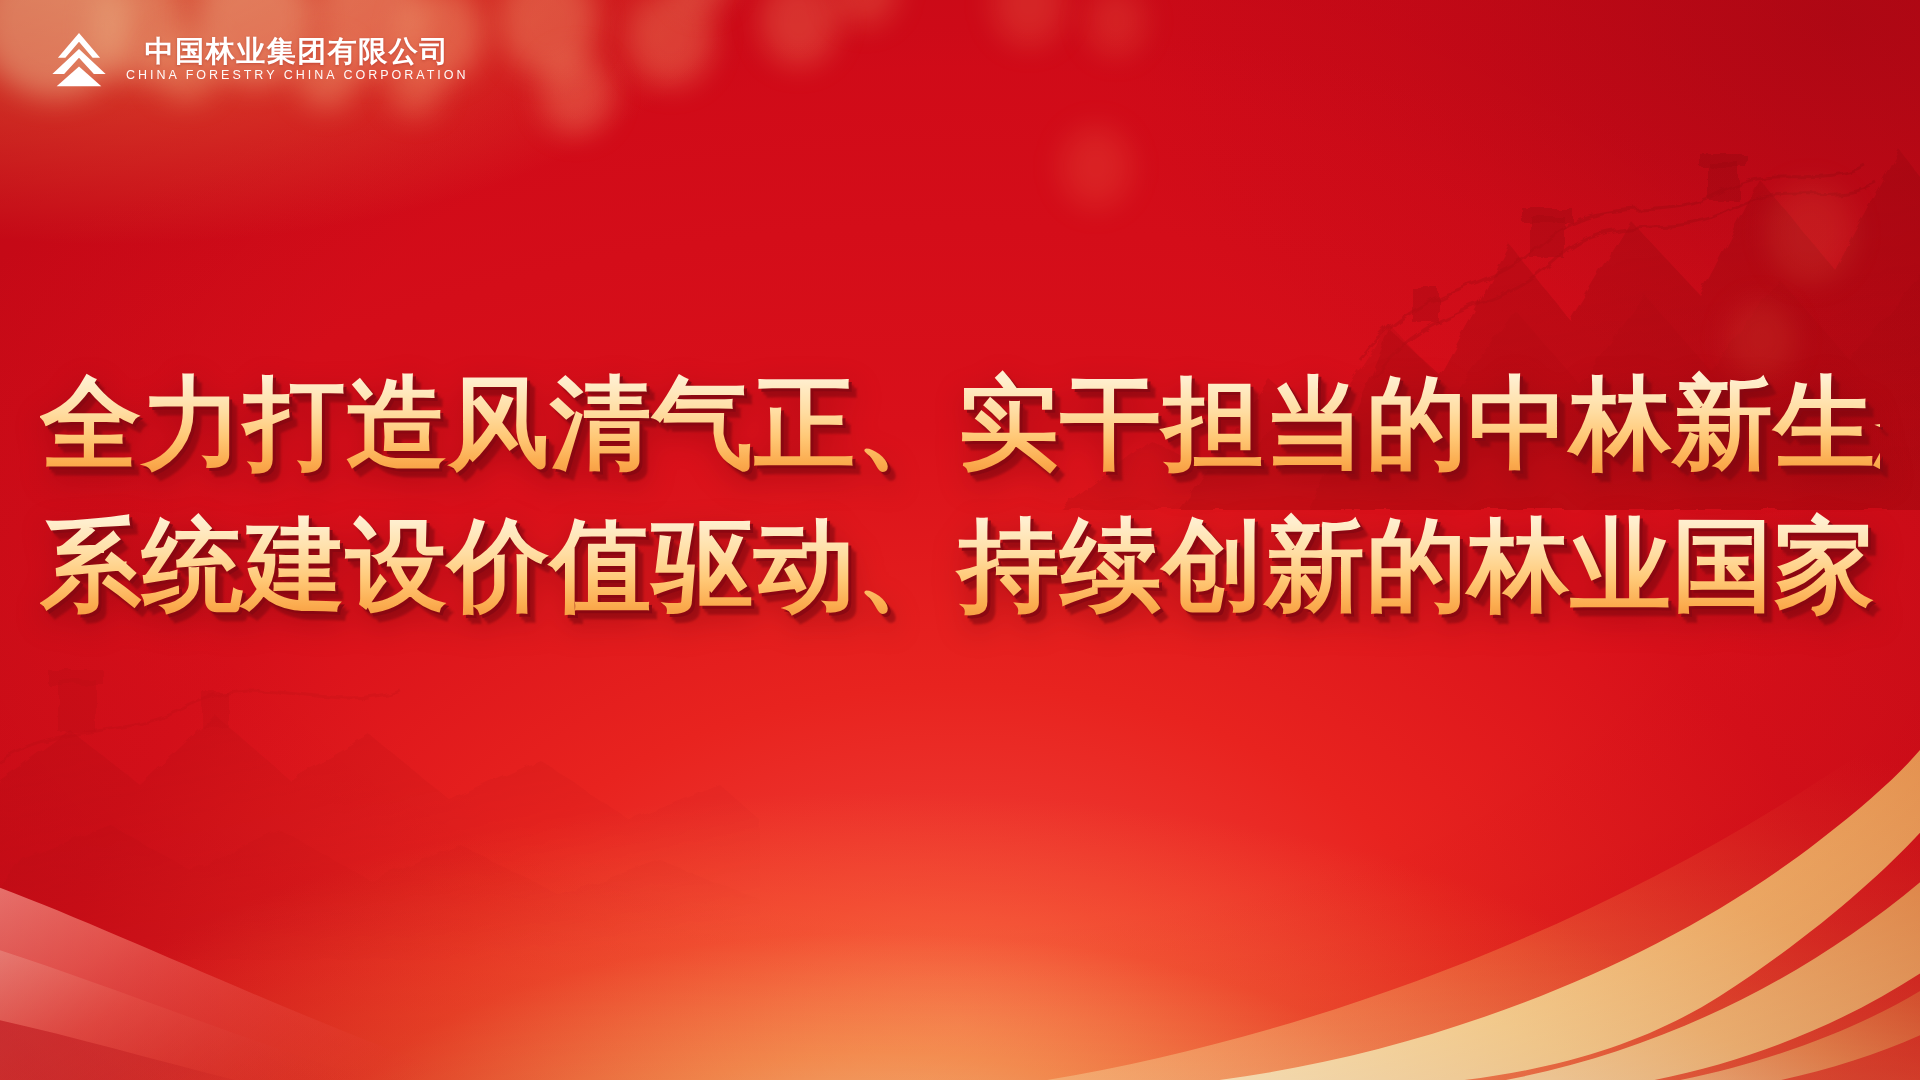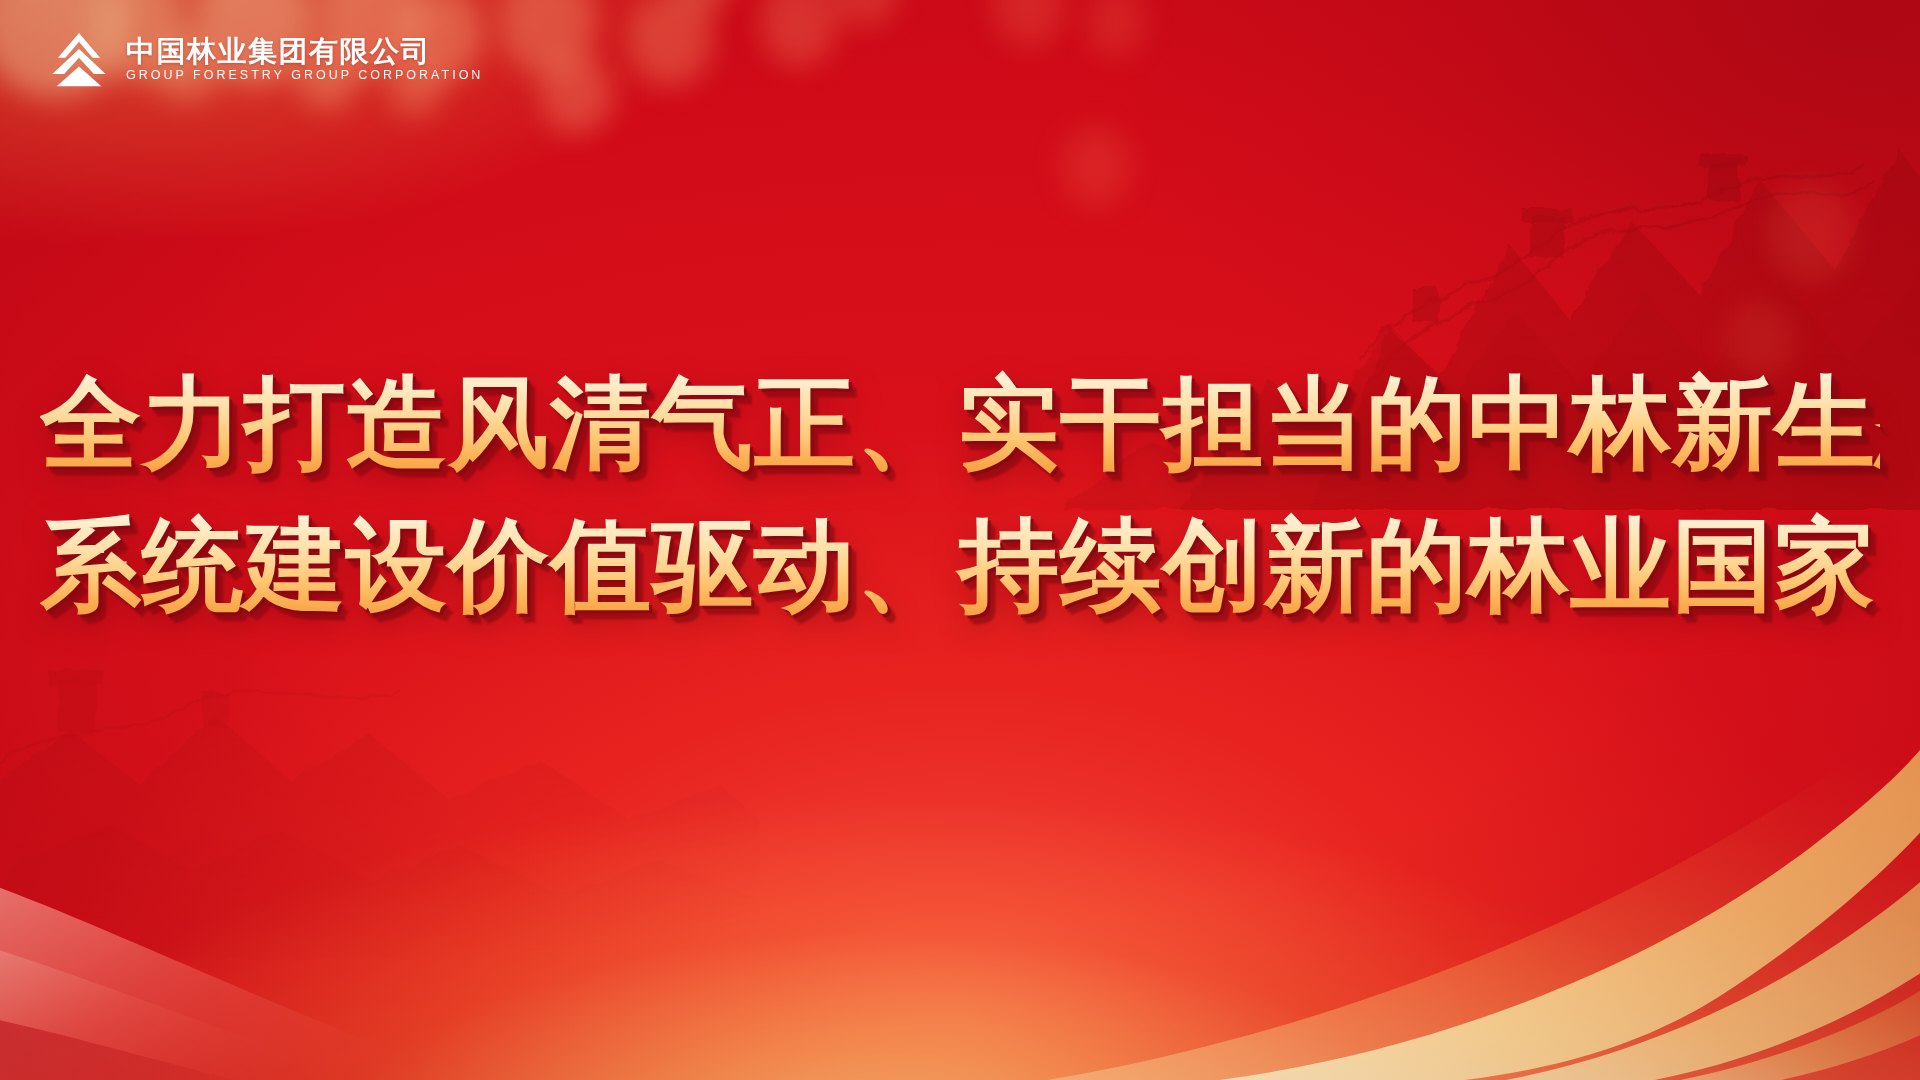--- a/index.html
+++ b/index.html
@@ -134,20 +134,21 @@
   .logo-mark { width: 62px; height: 62px; flex: 0 0 auto; }
   .logo-text-wrap { display: flex; flex-direction: column; gap: 3px; }
   .logo-cn {
     color: #ffffff;
     font-size: 29px;
     font-weight: 700;
     letter-spacing: 1.5px;
     line-height: 1;
     white-space: nowrap;
     text-shadow: 0 1px 3px rgba(130,0,10,0.30);
+    text-align: center;
   }
   .logo-en {
     color: #ffffff;
     font-size: 12.5px;
     font-weight: 400;
     letter-spacing: 3.0px;
     line-height: 1;
     white-space: nowrap;
     opacity: 0.97;
   }
@@ -342,21 +343,21 @@
 
         <path d="M50 8 L84 48 L72 48 L50 22 L28 48 L16 48 Z"></path>
 
         <path d="M50 34 L93 74 L74 74 L50 48 L26 74 L7 74 Z"></path>
 
         <path d="M50 62 L86 94 L14 94 Z"></path>
       </g>
     </svg>
     <div class="logo-text-wrap">
       <div class="logo-cn">中国林业集团有限公司</div>
-      <div class="logo-en">GROUP FORESTRY GROUP CORPORATION</div>
+      <div class="logo-en">CHINA FORESTRY CHINA CORPORATION</div>
     </div>
   </div>
 
   <div class="headline">
     <span class="headline-line">全力打造风清气正、实干担当的中林新生态</span>
     <span class="headline-line">系统建设价值驱动、持续创新的林业国家队</span>
   </div>
 
 </div>
 

